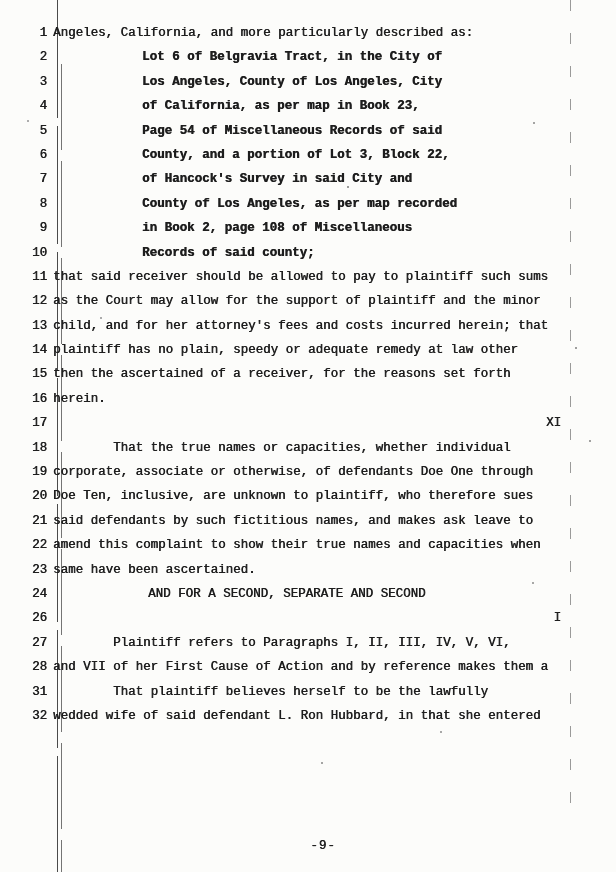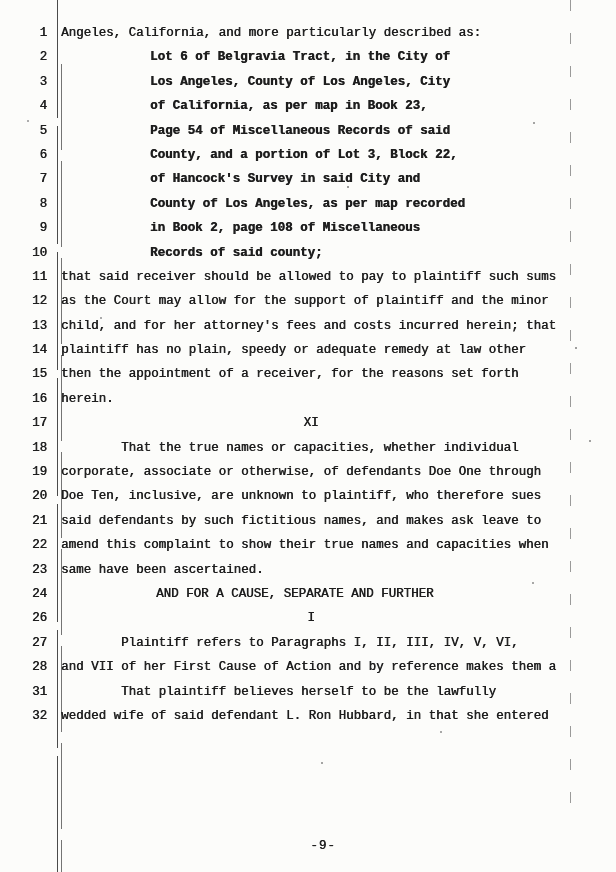--- a/index.html
+++ b/index.html
@@ -12,25 +12,25 @@
     font-family: "Liberation Mono", "DejaVu Sans Mono", monospace;
     color: var(--ink, #1e1e1e);
   }
   
   .page { -webkit-font-smoothing: none; }
   .txt, .num, .footer { text-shadow: 0.4px 0 0 currentColor; }
 
   .lines { position: absolute; top: 21px; left: 0; right: 0; }
   .line { display: flex; height: 24.4px; line-height: 24.4px; font-size: 12.5px; }
   .num { flex: none; width: 47px; text-align: right; }
-  .txt { flex: 1; margin-left: 14px; white-space: pre; }
+  .txt { flex: 1; margin-left: 6px; white-space: pre; }
   .txt.ind-block { padding-left: 89px; font-weight: bold; }
   .txt.ind-para  { padding-left: 60px; }
   .txt.ind-head  { padding-left: 95px; }
-  .txt.center    { text-align: center; padding-right: 55px; }
+  .txt.center    { text-align: right; padding-right: 55px; }
 
   
   .rule-left-outer {
     position: absolute; left: 57px; top: 0; bottom: 0; width: 1.4px;
     background: repeating-linear-gradient(to bottom,
       #2b2b2b 0 118px, rgba(43,43,43,0) 118px 126px);
     opacity: 0.85;
   }
   .rule-left-inner {
     position: absolute; left: 60.5px; top: 64px; bottom: 0; width: 1px;
@@ -131,21 +131,21 @@
     <div class="line">
         <span class="num">13</span>
         <span class="txt">child, and for her attorney's fees and costs incurred herein; that</span>
       </div>
     <div class="line">
         <span class="num">14</span>
         <span class="txt">plaintiff has no plain, speedy or adequate remedy at law other</span>
       </div>
     <div class="line">
         <span class="num">15</span>
-        <span class="txt">then the appointment of a receiver, for the reasons set forth</span>
+        <span class="txt">then the ascertained of a receiver, for the reasons set forth</span>
       </div>
     <div class="line">
         <span class="num">16</span>
         <span class="txt">herein.</span>
       </div>
     <div class="line">
         <span class="num">17</span>
         <span class="txt center">XI</span>
       </div>
     <div class="line">
@@ -167,21 +167,21 @@
     <div class="line">
         <span class="num">22</span>
         <span class="txt">amend this complaint to show their true names and capacities when</span>
       </div>
     <div class="line">
         <span class="num">23</span>
         <span class="txt">same have been ascertained.</span>
       </div>
     <div class="line">
         <span class="num">24</span>
-        <span class="txt ind-head">AND FOR A CAUSE, SEPARATE AND FURTHER</span>
+        <span class="txt ind-head">AND FOR A SECOND, SEPARATE AND SECOND</span>
       </div>
     <div class="line">
         <span class="num">26</span>
         <span class="txt center">I</span>
       </div>
     <div class="line">
         <span class="num">27</span>
         <span class="txt ind-para">Plaintiff refers to Paragraphs I, II, III, IV, V, VI,</span>
       </div>
     <div class="line">

